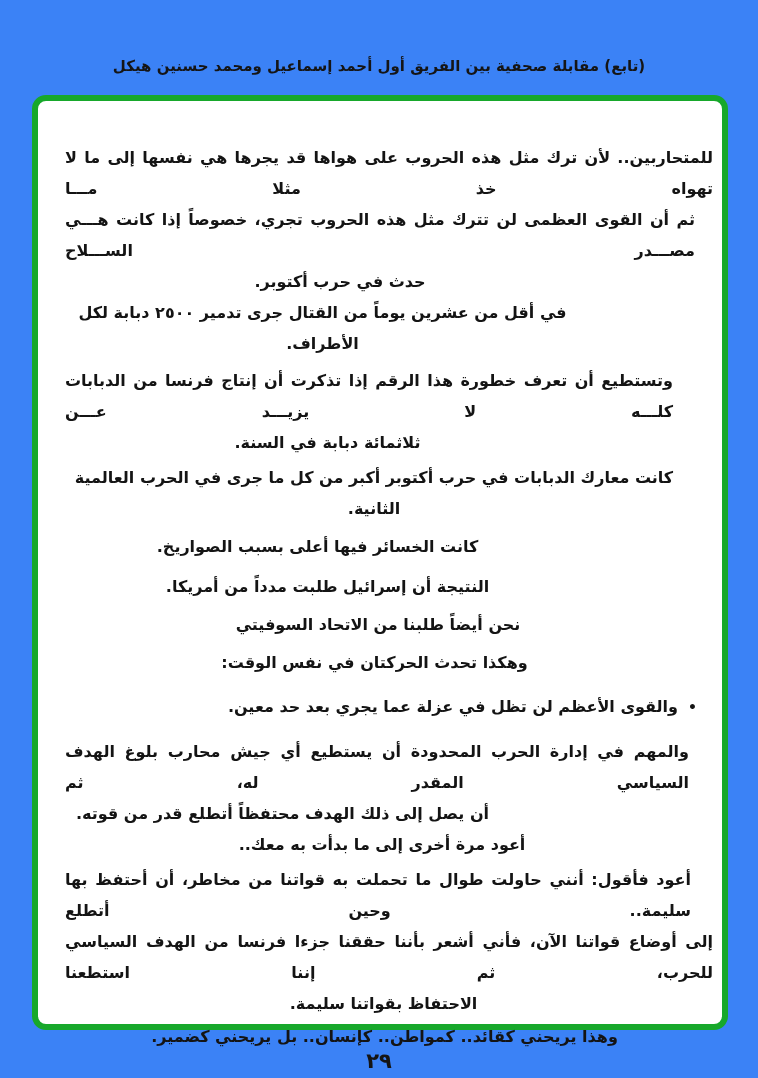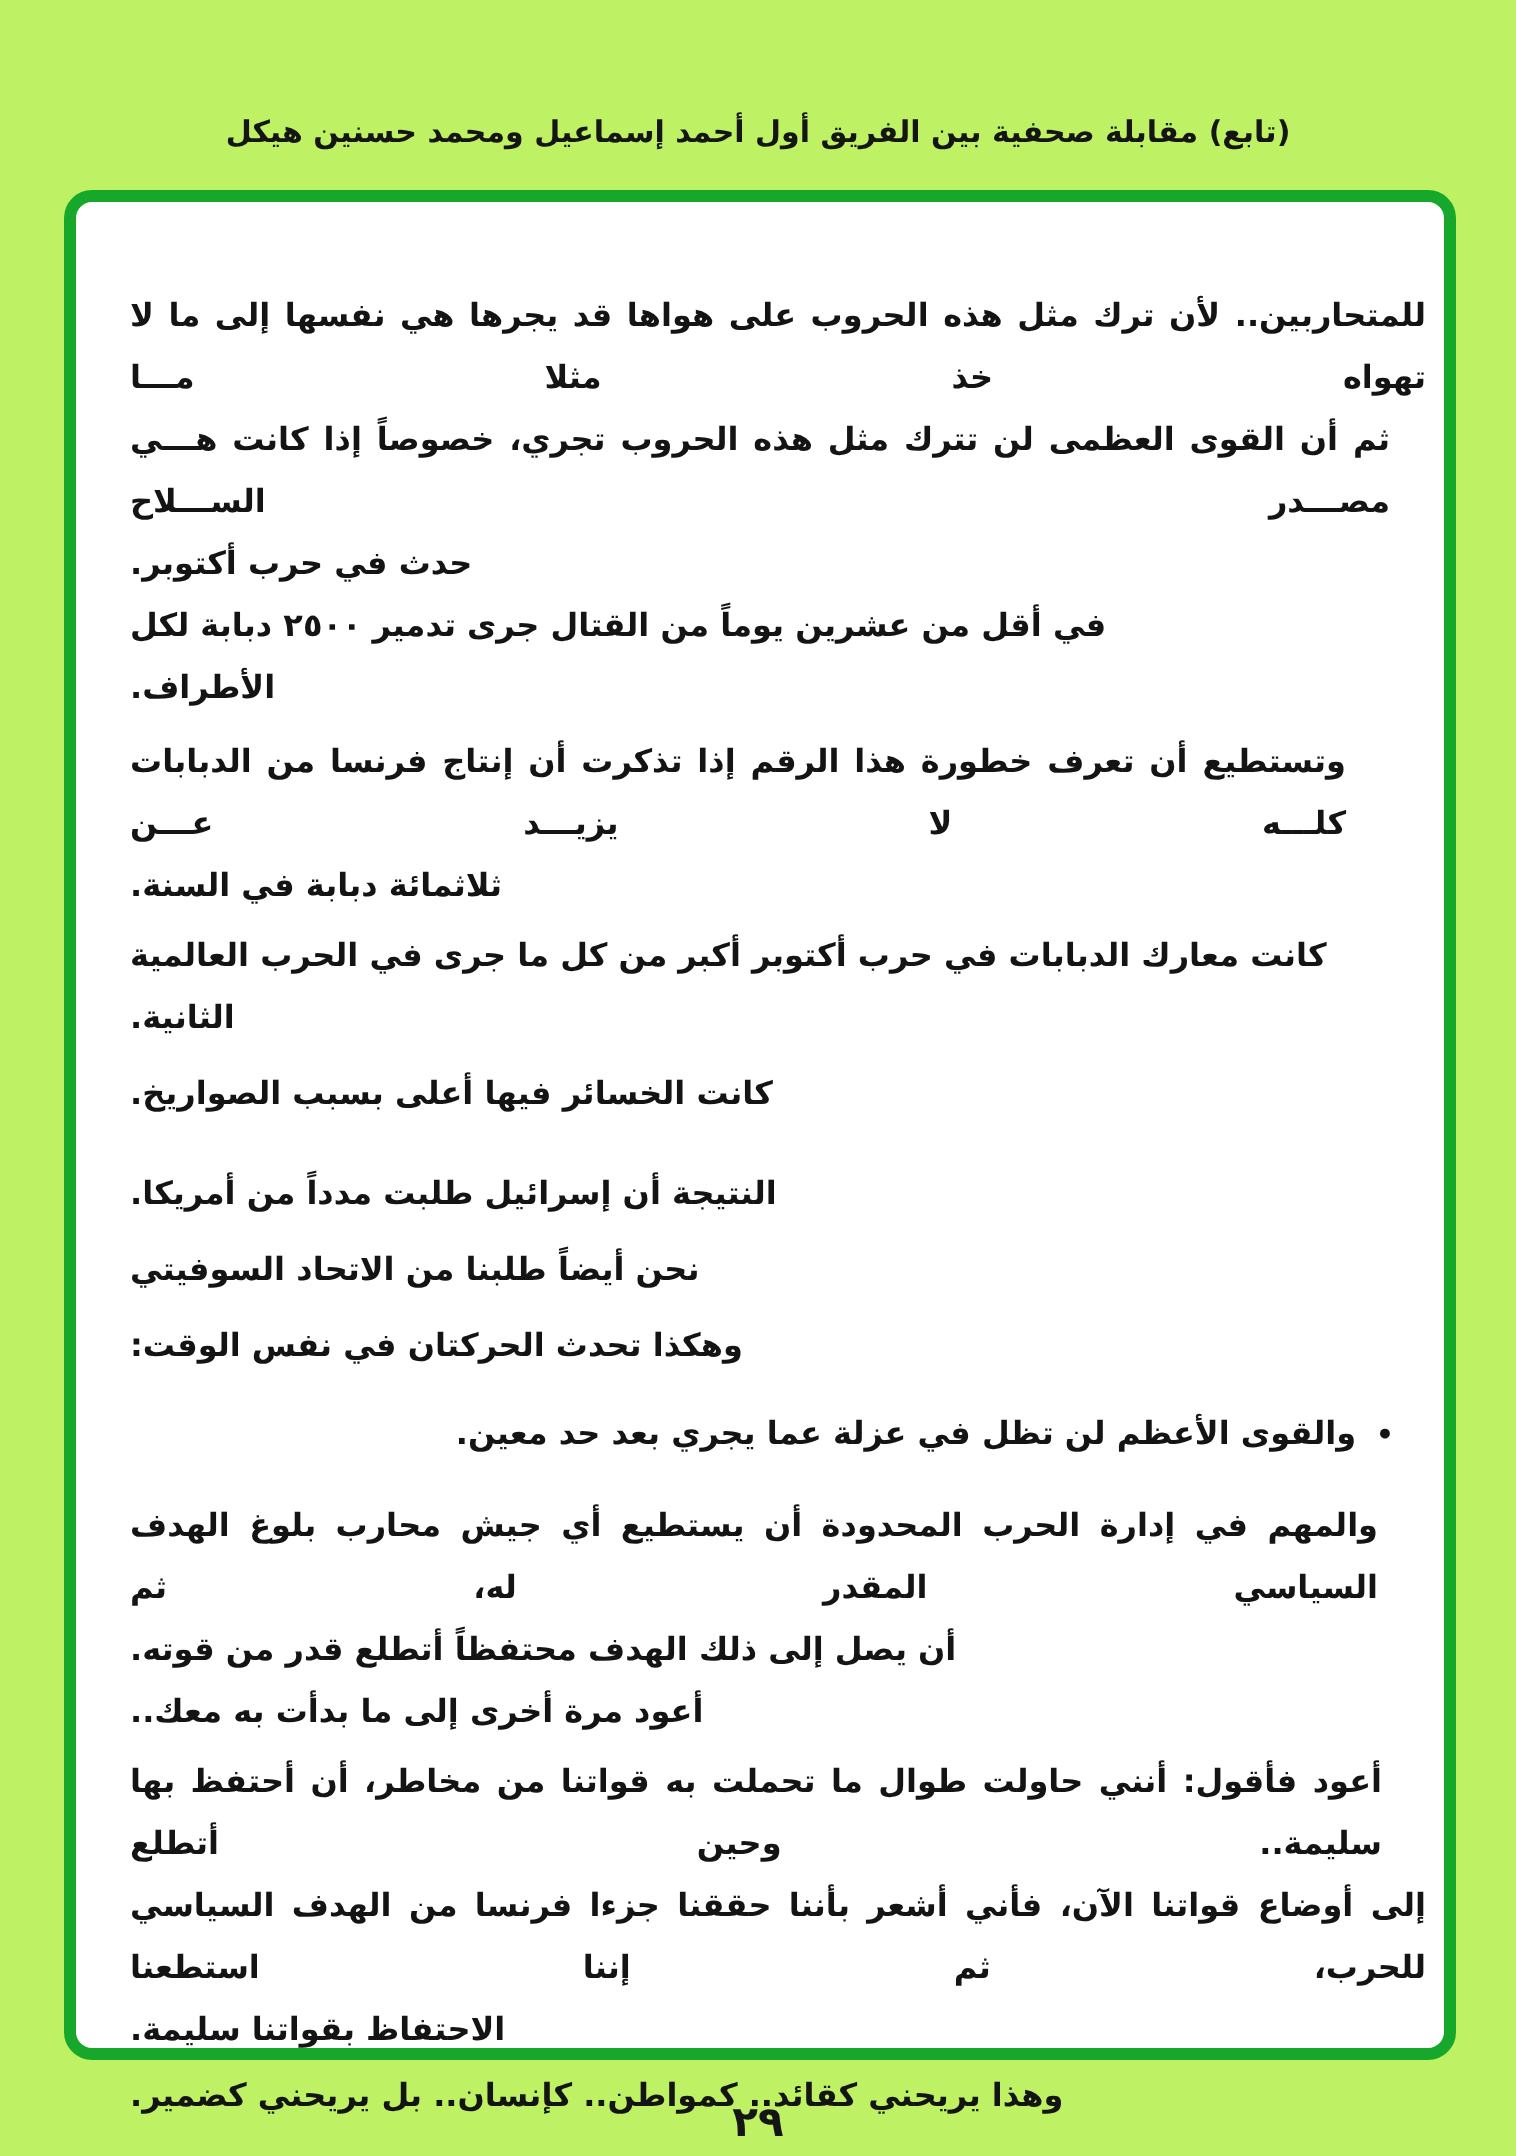--- a/index.html
+++ b/index.html
@@ -5,21 +5,21 @@
   html, body {
     margin: 0;
     padding: 0;
     background: #ffffff;
     font-family: "DejaVu Sans", sans-serif;
   }
   .page {
     position: relative;
     width: 758px;
     height: 1078px;
-    background: #bef264;
+    background: #3b82f6;
     overflow: hidden;
     direction: rtl;
   }
   .title {
     position: absolute;
     top: 57px;
     left: 0;
     width: 100%;
     text-align: center;
     font-size: 15px;
@@ -42,21 +42,21 @@
     top: 0; left: 0; right: 0; bottom: 0;
     padding: 41px 9px 0 27px;
     direction: rtl;
     text-align: right;
     font-size: 16px;
     font-weight: bold;
     color: #141414;
     line-height: 31px;
   }
   .para { margin: 0; }
-  .ln { text-align: left; }
+  .ln { text-align: center; }
   .just {
     text-align: justify;
     text-align-last: justify;
   }
   .bullet-item {
     display: block;
     position: relative;
   }
   .bullet {
     display: inline-block;
@@ -96,21 +96,21 @@
 
       <div class="para" style="margin-bottom:4px;">
         <div class="ln just" style="padding-right:40px;">وتستطيع أن تعرف خطورة هذا الرقم إذا تذكرت أن إنتاج فرنسا من الدبابات كلـــه لا يزيـــد عـــن</div>
         <div class="ln" style="padding-right:123px;">ثلاثمائة دبابة في السنة.</div>
       </div>
 
       <div class="para" style="margin-bottom:7px;">
         <div class="ln" style="padding-right:30px;">كانت معارك الدبابات في حرب أكتوبر أكبر من كل ما جرى في الحرب العالمية الثانية.</div>
       </div>
 
-      <div class="para" style="margin-bottom:19px;">
+      <div class="para" style="margin-bottom:9px;">
         <div class="ln" style="padding-right:143px;">كانت الخسائر فيها أعلى بسبب الصواريخ.</div>
       </div>
 
       <div class="para" style="margin-bottom:7px;">
         <div class="ln" style="padding-right:123px;">النتيجة أن إسرائيل طلبت مدداً من أمريكا.</div>
       </div>
 
       <div class="para" style="margin-bottom:7px;">
         <div class="ln" style="padding-right:22px;">نحن أيضاً طلبنا من الاتحاد السوفيتي</div>
       </div>

